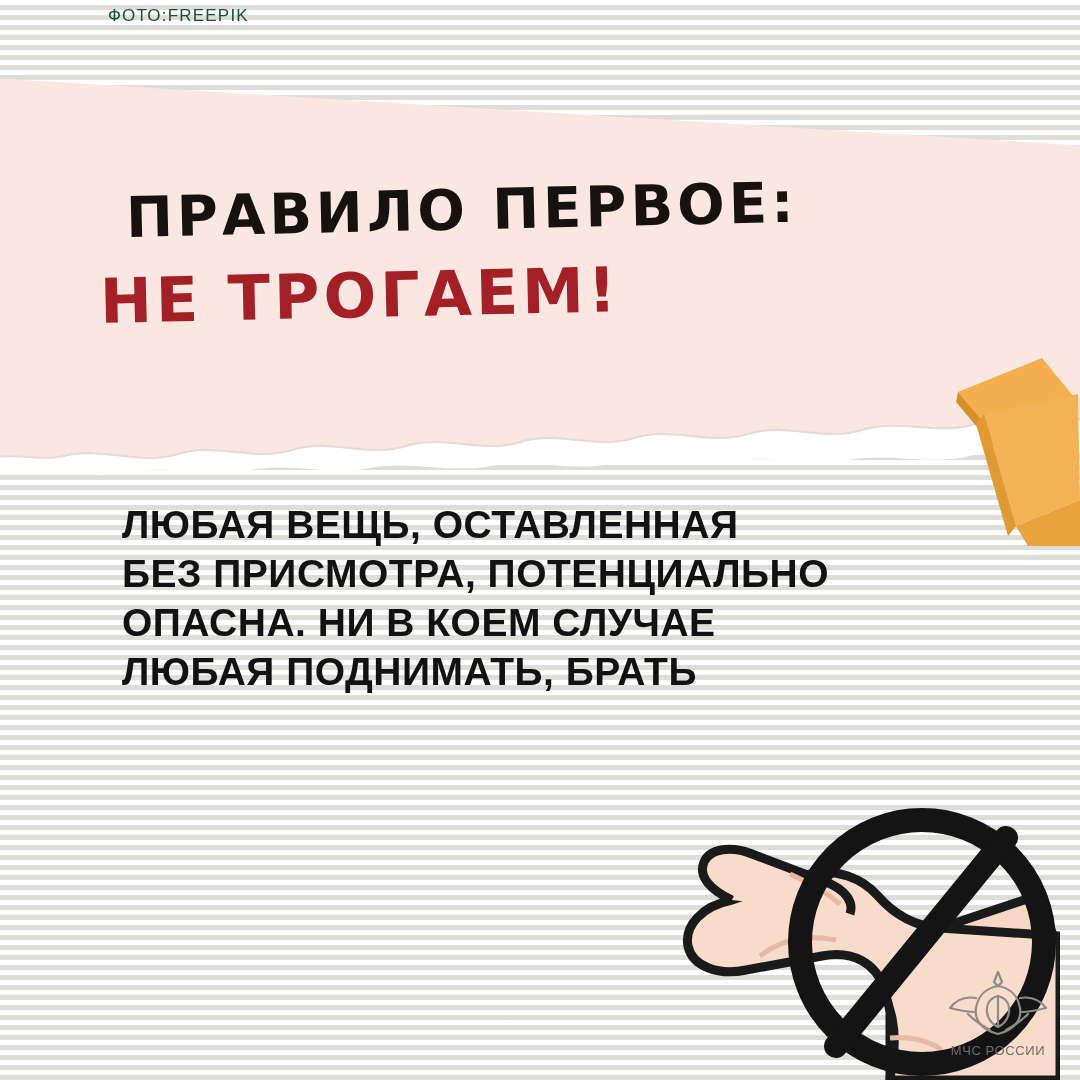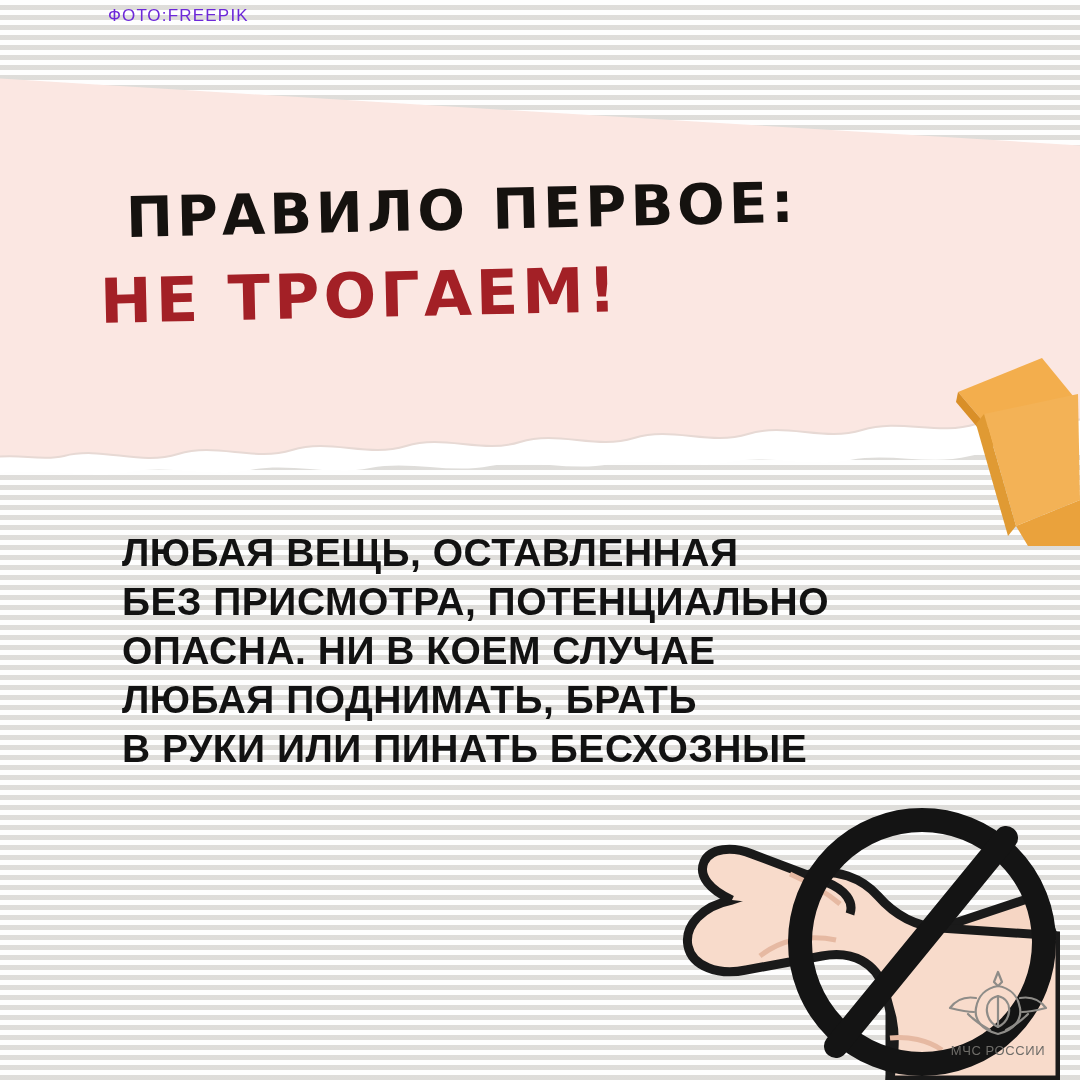--- a/index.html
+++ b/index.html
@@ -35,21 +35,21 @@
     z-index: 0;
   }
 
   
   #photo-credit {
     position: absolute;
     left: 108px;
     top: 6px;
     font-size: 17px;
     letter-spacing: 1.2px;
-    color: #6d28d9;
+    color: #14532d;
     font-family: "Liberation Sans", sans-serif;
     z-index: 6;
     user-select: none;
   }
 
   
   #banner-wrap {
     position: absolute;
     left: -10px;
     top: 60px;
@@ -102,21 +102,21 @@
     width: 130px;
     height: 200px;
     z-index: 5;
   }
   #tape svg { display:block; width:100%; height:100%; }
 
   
   #body-text {
     position: absolute;
     left: 122px;
-    top: 528px;
+    top: 500px;
     width: 830px;
     z-index: 4;
     font-family: "Liberation Sans", sans-serif;
     font-weight: bold;
     font-size: 39px;
     line-height: 49px;
     letter-spacing: 0.5px;
     color: #121212;
   }
   #body-text .line { display: block; white-space: nowrap; }
@@ -209,21 +209,20 @@
         <polygon points="66,176 130,150 130,196 78,196" fill="#eaa23c"></polygon>
       </g>
     </svg>
   </div>
 
   <div id="body-text">
     <span class="line">ЛЮБАЯ ВЕЩЬ, ОСТАВЛЕННАЯ</span>
     <span class="line">БЕЗ ПРИСМОТРА, ПОТЕНЦИАЛЬНО</span>
     <span class="line">ОПАСНА. НИ В КОЕМ СЛУЧАЕ</span>
     <span class="line">ЛЮБАЯ ПОДНИМАТЬ, БРАТЬ</span>
-    <span class="line">В РУКИ ИЛИ ПИНАТЬ БЕСХОЗНЫЕ</span>
   </div>
 
   <div id="hand-art">
     <svg viewBox="0 0 420 330">
 
       <path d="M250,330 L250,246 C250,214 268,190 300,178
                L396,146 L420,200 L420,330 Z" fill="#f6d6c4" stroke="#1a1a1a" stroke-width="9" stroke-linejoin="round"></path>
 
       <path d="M92,150 C62,156 44,176 48,196 C52,216 78,226 106,220
                L182,206 C214,200 236,214 244,238 L252,268

